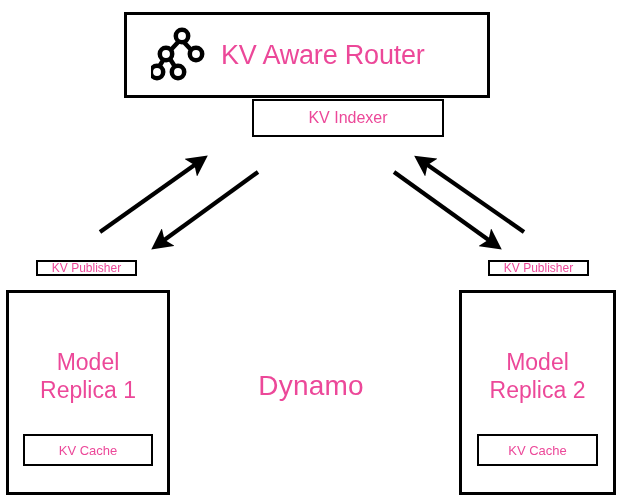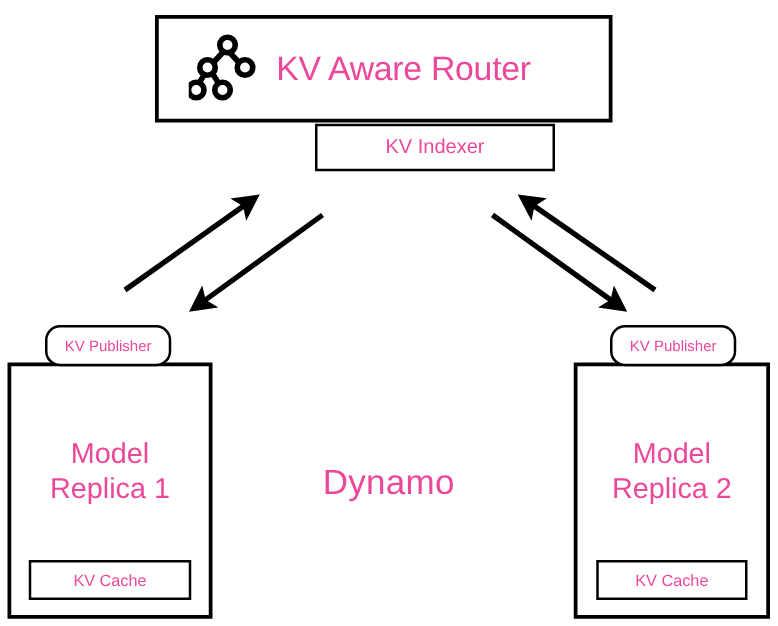--- a/index.html
+++ b/index.html
@@ -86,40 +86,38 @@
     margin-top: 55px;
     white-space: pre-line;
   }
 
   
   .cache-box {
     position: absolute;
     border-width: 2px;
     height: 32px;
     font-size: 13px;
-    margin-top: 14px;
   }
   #replica-1-cache {
     left: 23px;
     top: 434px;
     width: 130px;
   }
   #replica-2-cache {
     left: 477px;
     top: 434px;
     width: 121px;
   }
 
   
   .publisher-box {
     border-width: 2px;
-    height: 33px;
+    height: 16px;
     font-size: 12px;
     z-index: 3;
-    border-radius: 12px;
   }
   #replica-1-publisher {
     left: 36px;
     top: 260px;
     width: 101px;
   }
   #replica-2-publisher {
     left: 488px;
     top: 260px;
     width: 101px;

